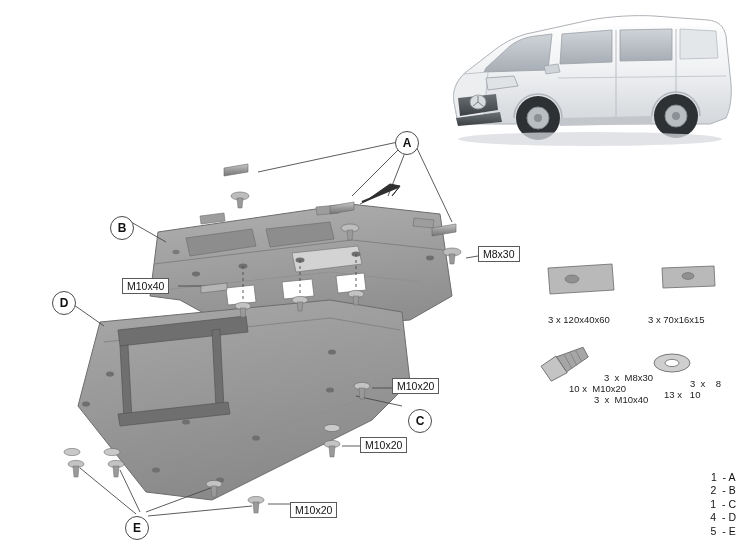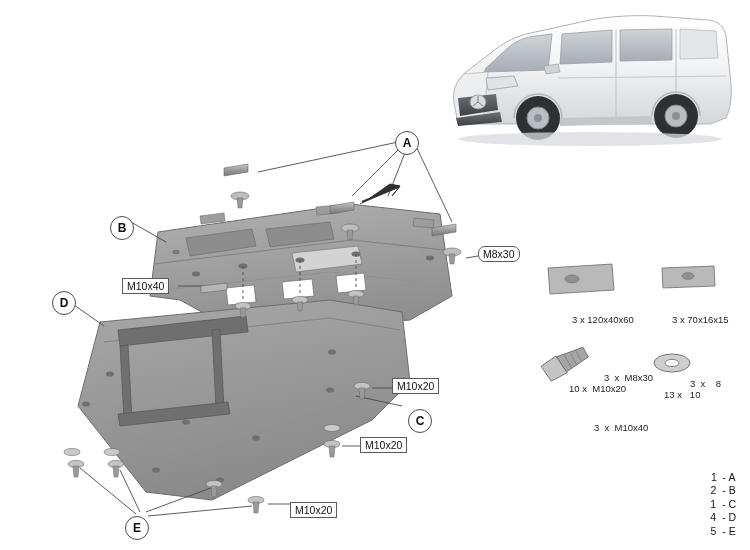--- a/index.html
+++ b/index.html
@@ -34,21 +34,20 @@
     font-weight:bold;
     display:flex;align-items:center;justify-content:center;
     font-family:"Liberation Sans",sans-serif;
   }
   .partlbl{
     position:absolute;
     font-size:9.5px;
     color:#222;
     white-space:nowrap;
     font-family:"Liberation Sans",sans-serif;
-    margin-left:24px;
   }
   .qty{
     position:absolute;
     font-size:9.5px;
     color:#222;
     white-space:pre;
     line-height:11.5px;
     font-family:"Liberation Sans",sans-serif;
   }
   .legend{
@@ -334,32 +333,32 @@
       </g>
     </g>
   </svg>
 
   <div class="circ" style="left:395px;top:131px;">A</div>
   <div class="circ" style="left:110px;top:216px;">B</div>
   <div class="circ" style="left:408px;top:409px;">C</div>
   <div class="circ" style="left:52px;top:291px;">D</div>
   <div class="circ" style="left:125px;top:516px;">E</div>
 
-  <div class="lbl-box" style="left:478px;top:246px;border-radius:7px;">M8x30</div>
+  <div class="lbl-box" style="left:478px;top:246px;">M8x30</div>
   <div class="lbl-box" style="left:122px;top:278px;">M10x40</div>
   <div class="lbl-box" style="left:392px;top:378px;">M10x20</div>
   <div class="lbl-box" style="left:360px;top:437px;">M10x20</div>
   <div class="lbl-box" style="left:290px;top:502px;">M10x20</div>
 
   <div class="partlbl" style="left:548px;top:314px;">3 x 120x40x60</div>
   <div class="partlbl" style="left:648px;top:314px;">3 x 70x16x15</div>
 
   <div class="qty" style="left:604px;top:372px;">3  x  M8x30</div>
   <div class="qty" style="left:569px;top:383px;">10 x  M10x20</div>
-  <div class="qty" style="left:594px;top:394px;margin-top:28px;">3  x  M10x40</div>
+  <div class="qty" style="left:594px;top:394px;">3  x  M10x40</div>
 
   <div class="qty" style="left:690px;top:378px;">3  x    8</div>
   <div class="qty" style="left:664px;top:389px;">13 x   10</div>
 
   <div class="legend">
     <div>1  - A</div>
     <div>2  - B</div>
     <div>1  - C</div>
     <div>4  - D</div>
     <div>5  - E</div>

